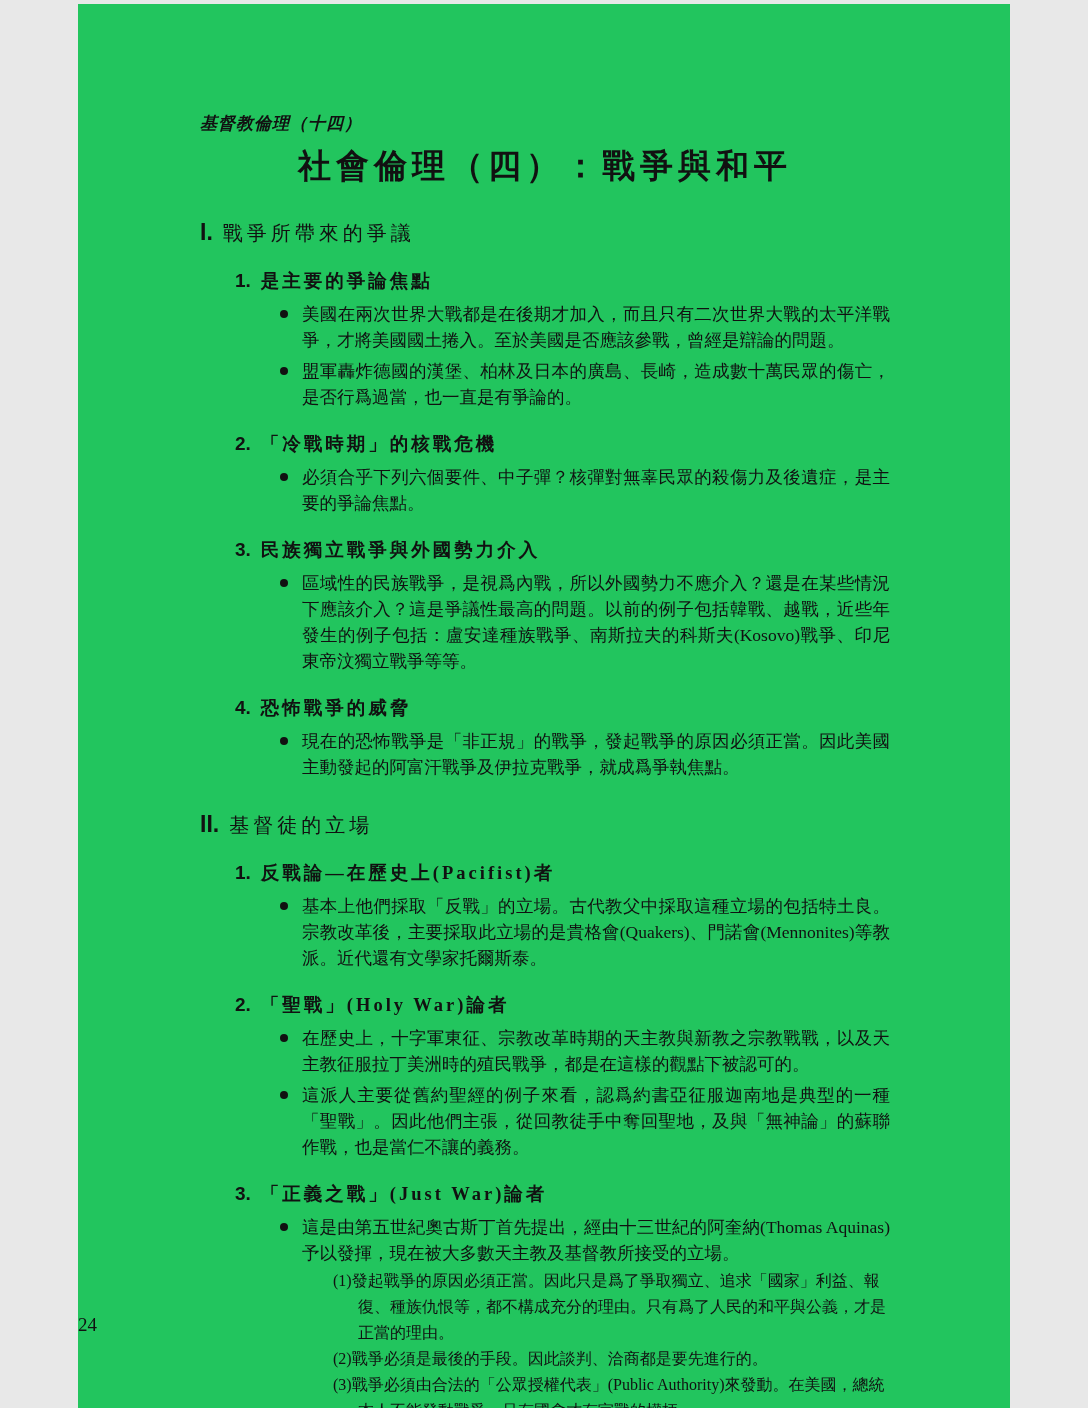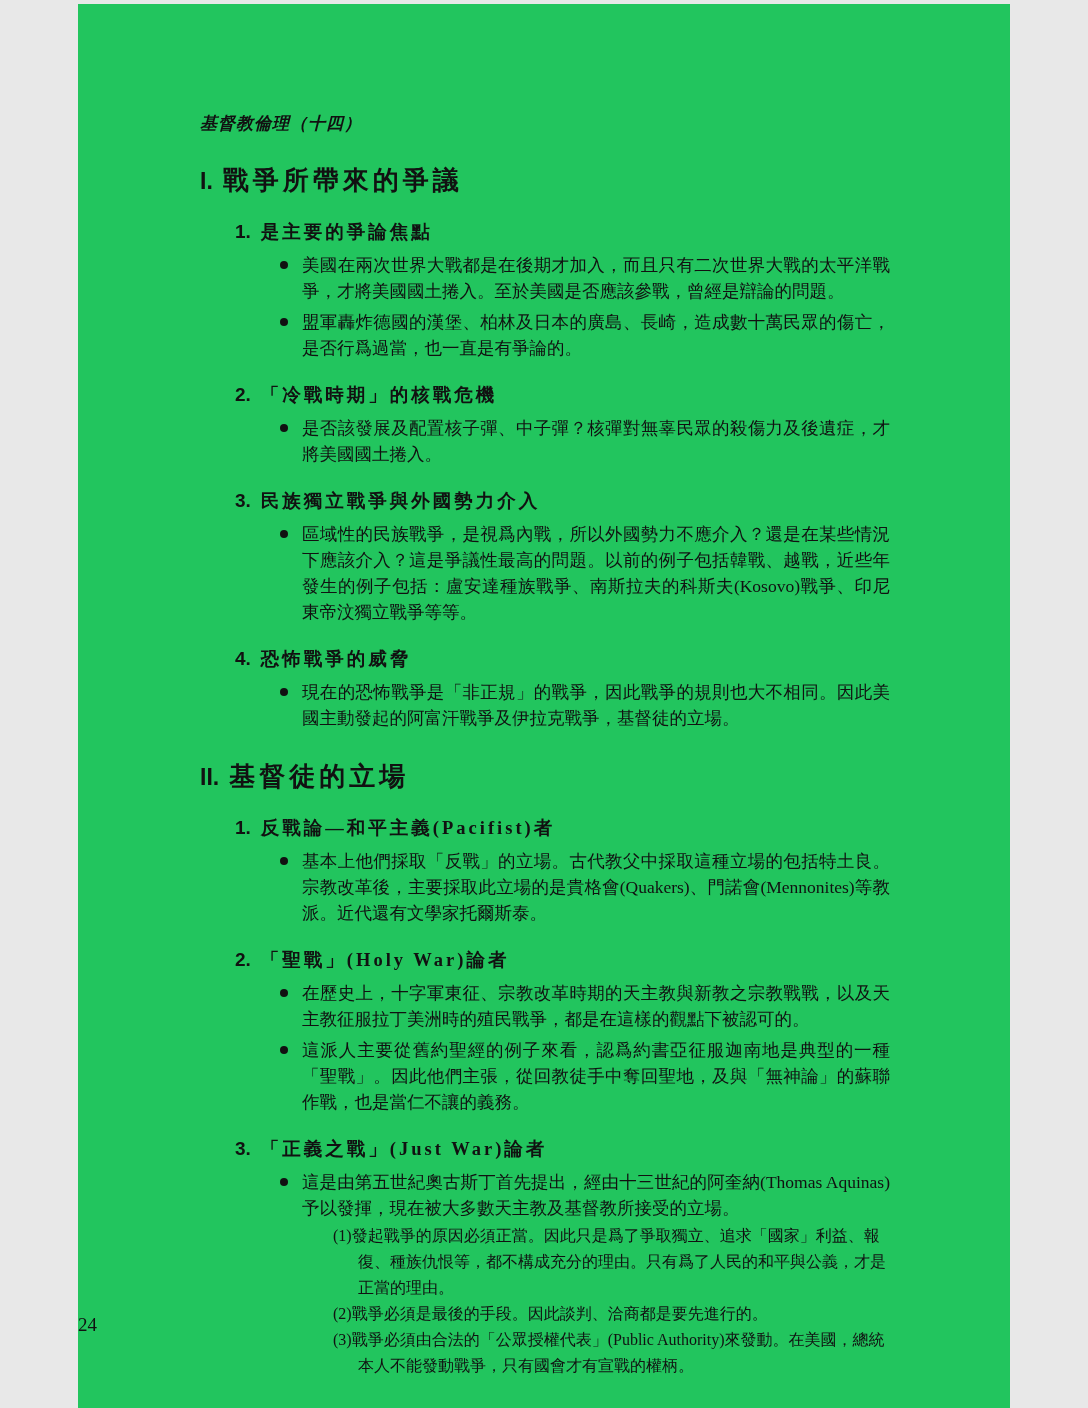--- a/index.html
+++ b/index.html
@@ -43,22 +43,22 @@
     align-items: baseline;
     line-height: 1.25;
   }
   .section-numeral {
     font-family: "Liberation Sans", "DejaVu Sans", sans-serif;
     font-weight: bold;
     font-size: 23px;
     margin-right: 10px;
   }
   .section-title {
-    font-weight: bold;
-    font-size: 26px;
+    font-weight: normal;
+    font-size: 20px;
     letter-spacing: 4px;
     text-align: center;
   }
   .subsection {
     margin-top: 22px;
   }
   .subsection-heading {
     display: flex;
     align-items: baseline;
     margin-left: 35px;
@@ -120,20 +120,21 @@
     font-size: 19px;
   }
 </style>
 </head>
 <body>
 
 <div class="page">
   <div class="content">
 
     <div class="doc-header">基督教倫理（十四）</div>
+    <div class="doc-title">社會倫理（四）：戰爭與和平</div>
 
     <div class="section">
       <div class="section-heading">
         <span class="section-numeral">I.</span>
         <span class="section-title">戰爭所帶來的爭議</span>
       </div>
 
       <div class="subsection">
         <div class="subsection-heading">
           <span class="subsection-number">1.</span>
@@ -158,21 +159,21 @@
       <div class="subsection">
         <div class="subsection-heading">
           <span class="subsection-number">2.</span>
           <span class="subsection-title">「冷戰時期」的核戰危機</span>
         </div>
         <div class="bullets">
           <div class="bullet-row">
             <span class="bullet-dot">
                 <i></i>
               </span>
-            <span class="bullet-text">是否該發展及配置核子彈、中子彈？核彈對無辜民眾的殺傷力及後遺症，才將美國國土捲入。</span>
+            <span class="bullet-text">必須合乎下列六個要件、中子彈？核彈對無辜民眾的殺傷力及後遺症，是主要的爭論焦點。</span>
           </div>
         </div>
       </div>
 
       <div class="subsection">
         <div class="subsection-heading">
           <span class="subsection-number">3.</span>
           <span class="subsection-title">民族獨立戰爭與外國勢力介入</span>
         </div>
         <div class="bullets">
@@ -188,36 +189,36 @@
       <div class="subsection">
         <div class="subsection-heading">
           <span class="subsection-number">4.</span>
           <span class="subsection-title">恐怖戰爭的威脅</span>
         </div>
         <div class="bullets">
           <div class="bullet-row">
             <span class="bullet-dot">
                 <i></i>
               </span>
-            <span class="bullet-text">現在的恐怖戰爭是「非正規」的戰爭，因此戰爭的規則也大不相同。因此美國主動發起的阿富汗戰爭及伊拉克戰爭，基督徒的立場。</span>
+            <span class="bullet-text">現在的恐怖戰爭是「非正規」的戰爭，發起戰爭的原因必須正當。因此美國主動發起的阿富汗戰爭及伊拉克戰爭，就成爲爭執焦點。</span>
           </div>
         </div>
       </div>
     </div>
 
     <div class="section">
       <div class="section-heading">
         <span class="section-numeral">II.</span>
         <span class="section-title">基督徒的立場</span>
       </div>
 
       <div class="subsection">
         <div class="subsection-heading">
           <span class="subsection-number">1.</span>
-          <span class="subsection-title">反戰論—和平主義(Pacifist)者</span>
+          <span class="subsection-title">反戰論—在歷史上(Pacifist)者</span>
         </div>
         <div class="bullets">
           <div class="bullet-row">
             <span class="bullet-dot">
                 <i></i>
               </span>
             <span class="bullet-text">基本上他們採取「反戰」的立場。古代教父中採取這種立場的包括特土良。宗教改革後，主要採取此立場的是貴格會(Quakers)、門諾會(Mennonites)等教派。近代還有文學家托爾斯泰。</span>
           </div>
         </div>
       </div>

